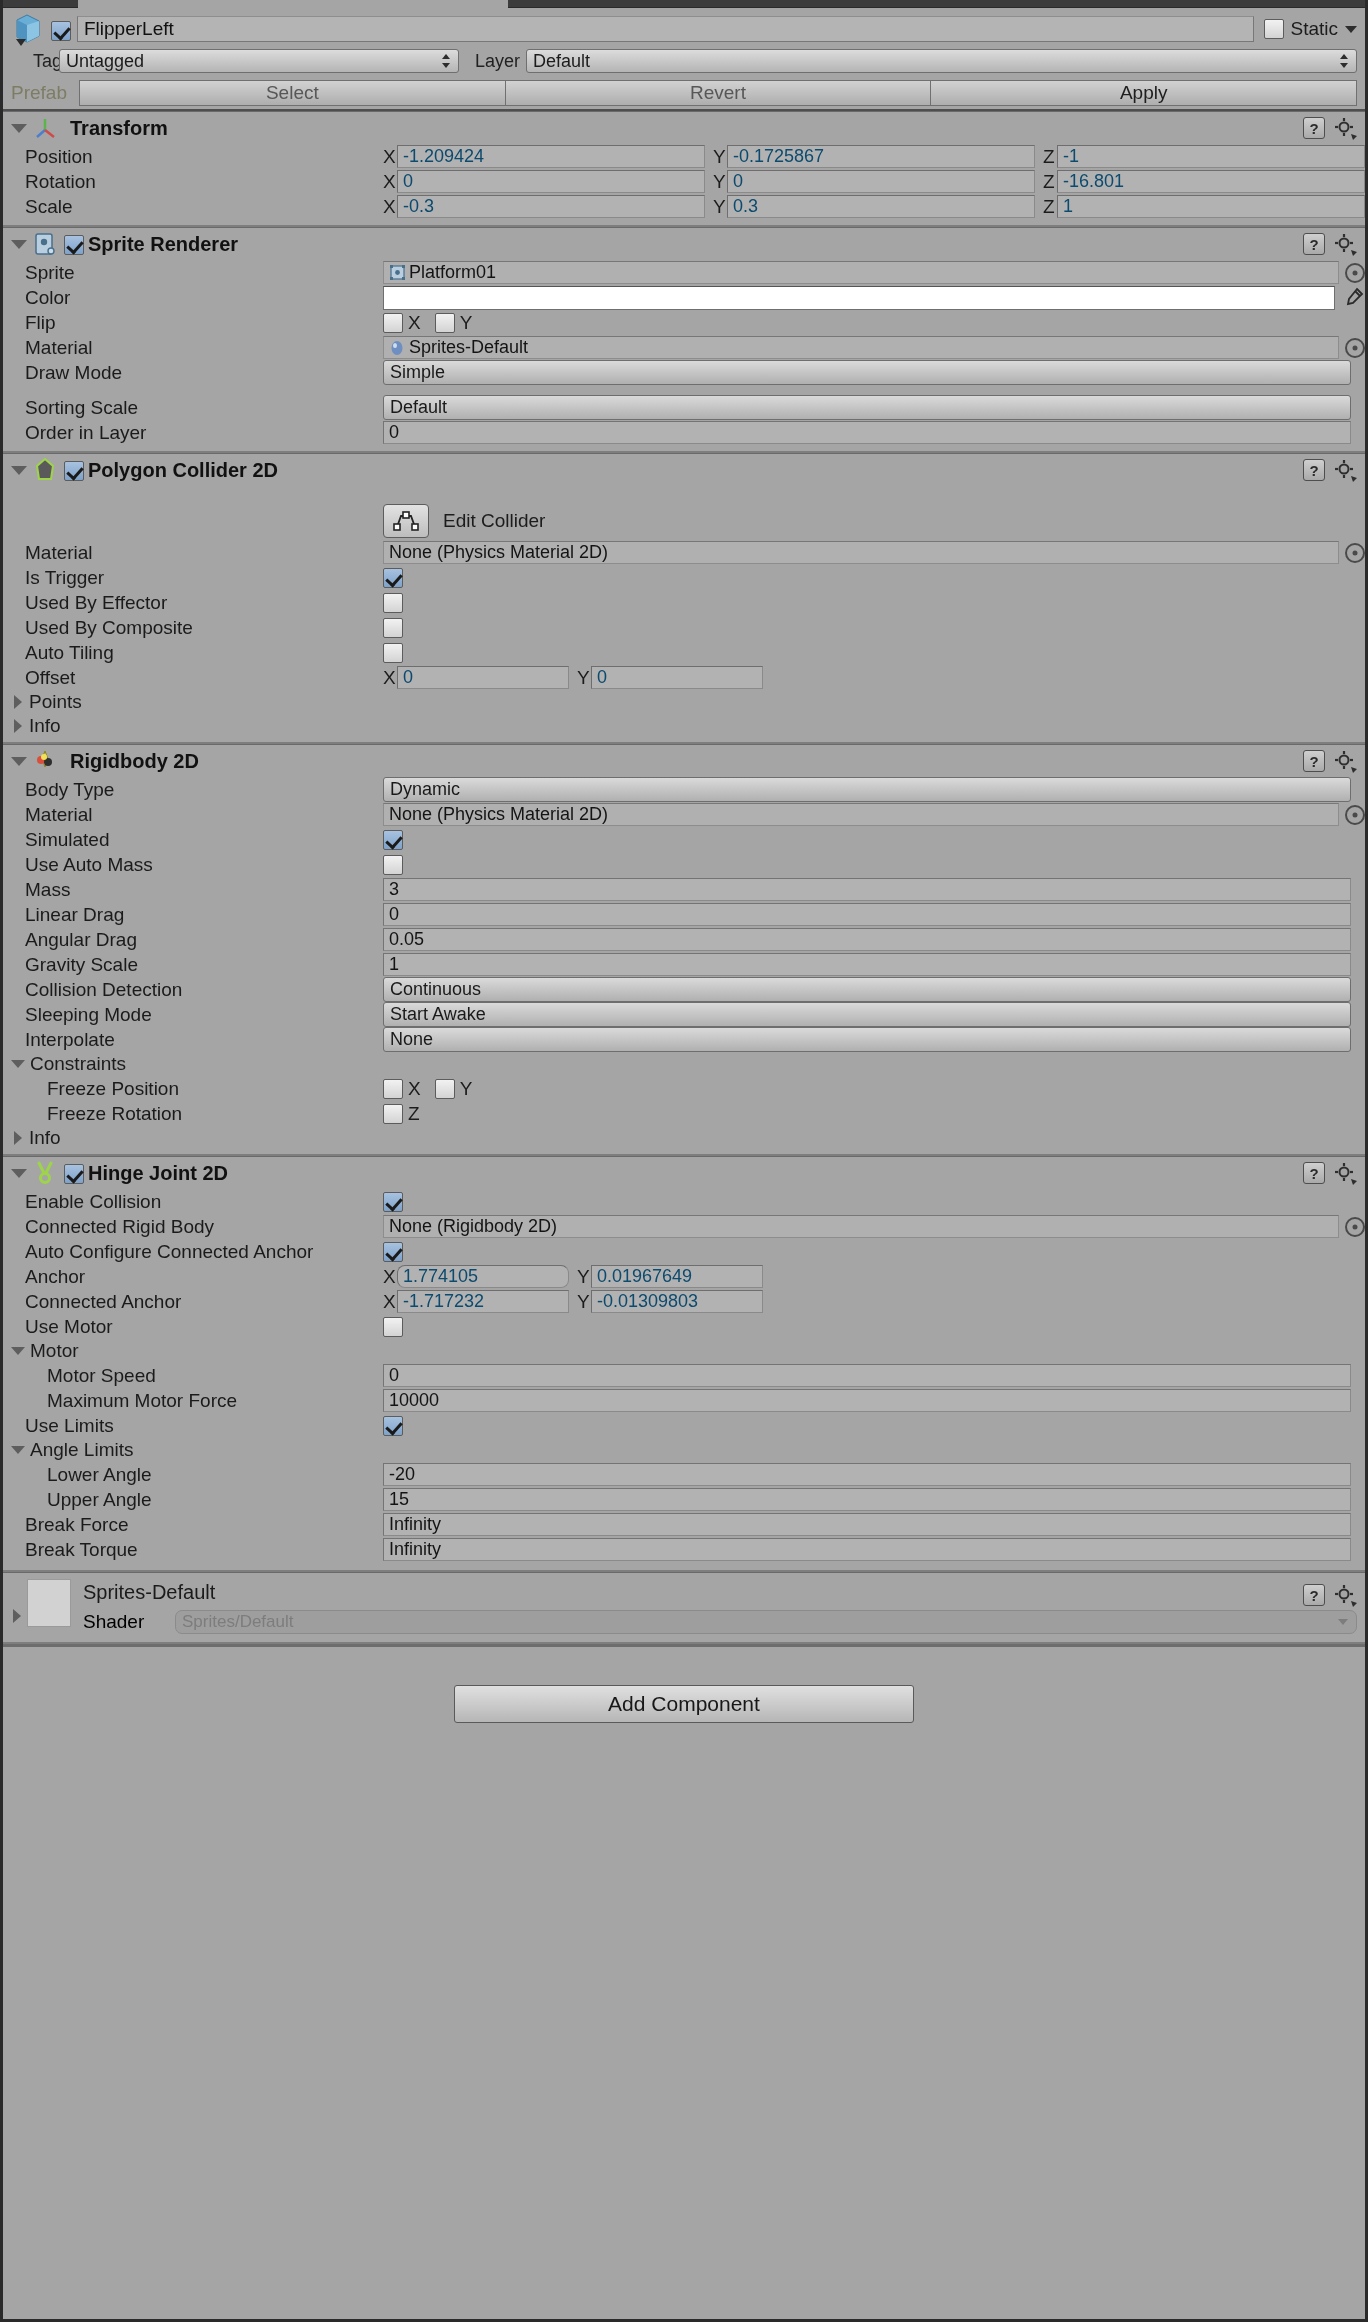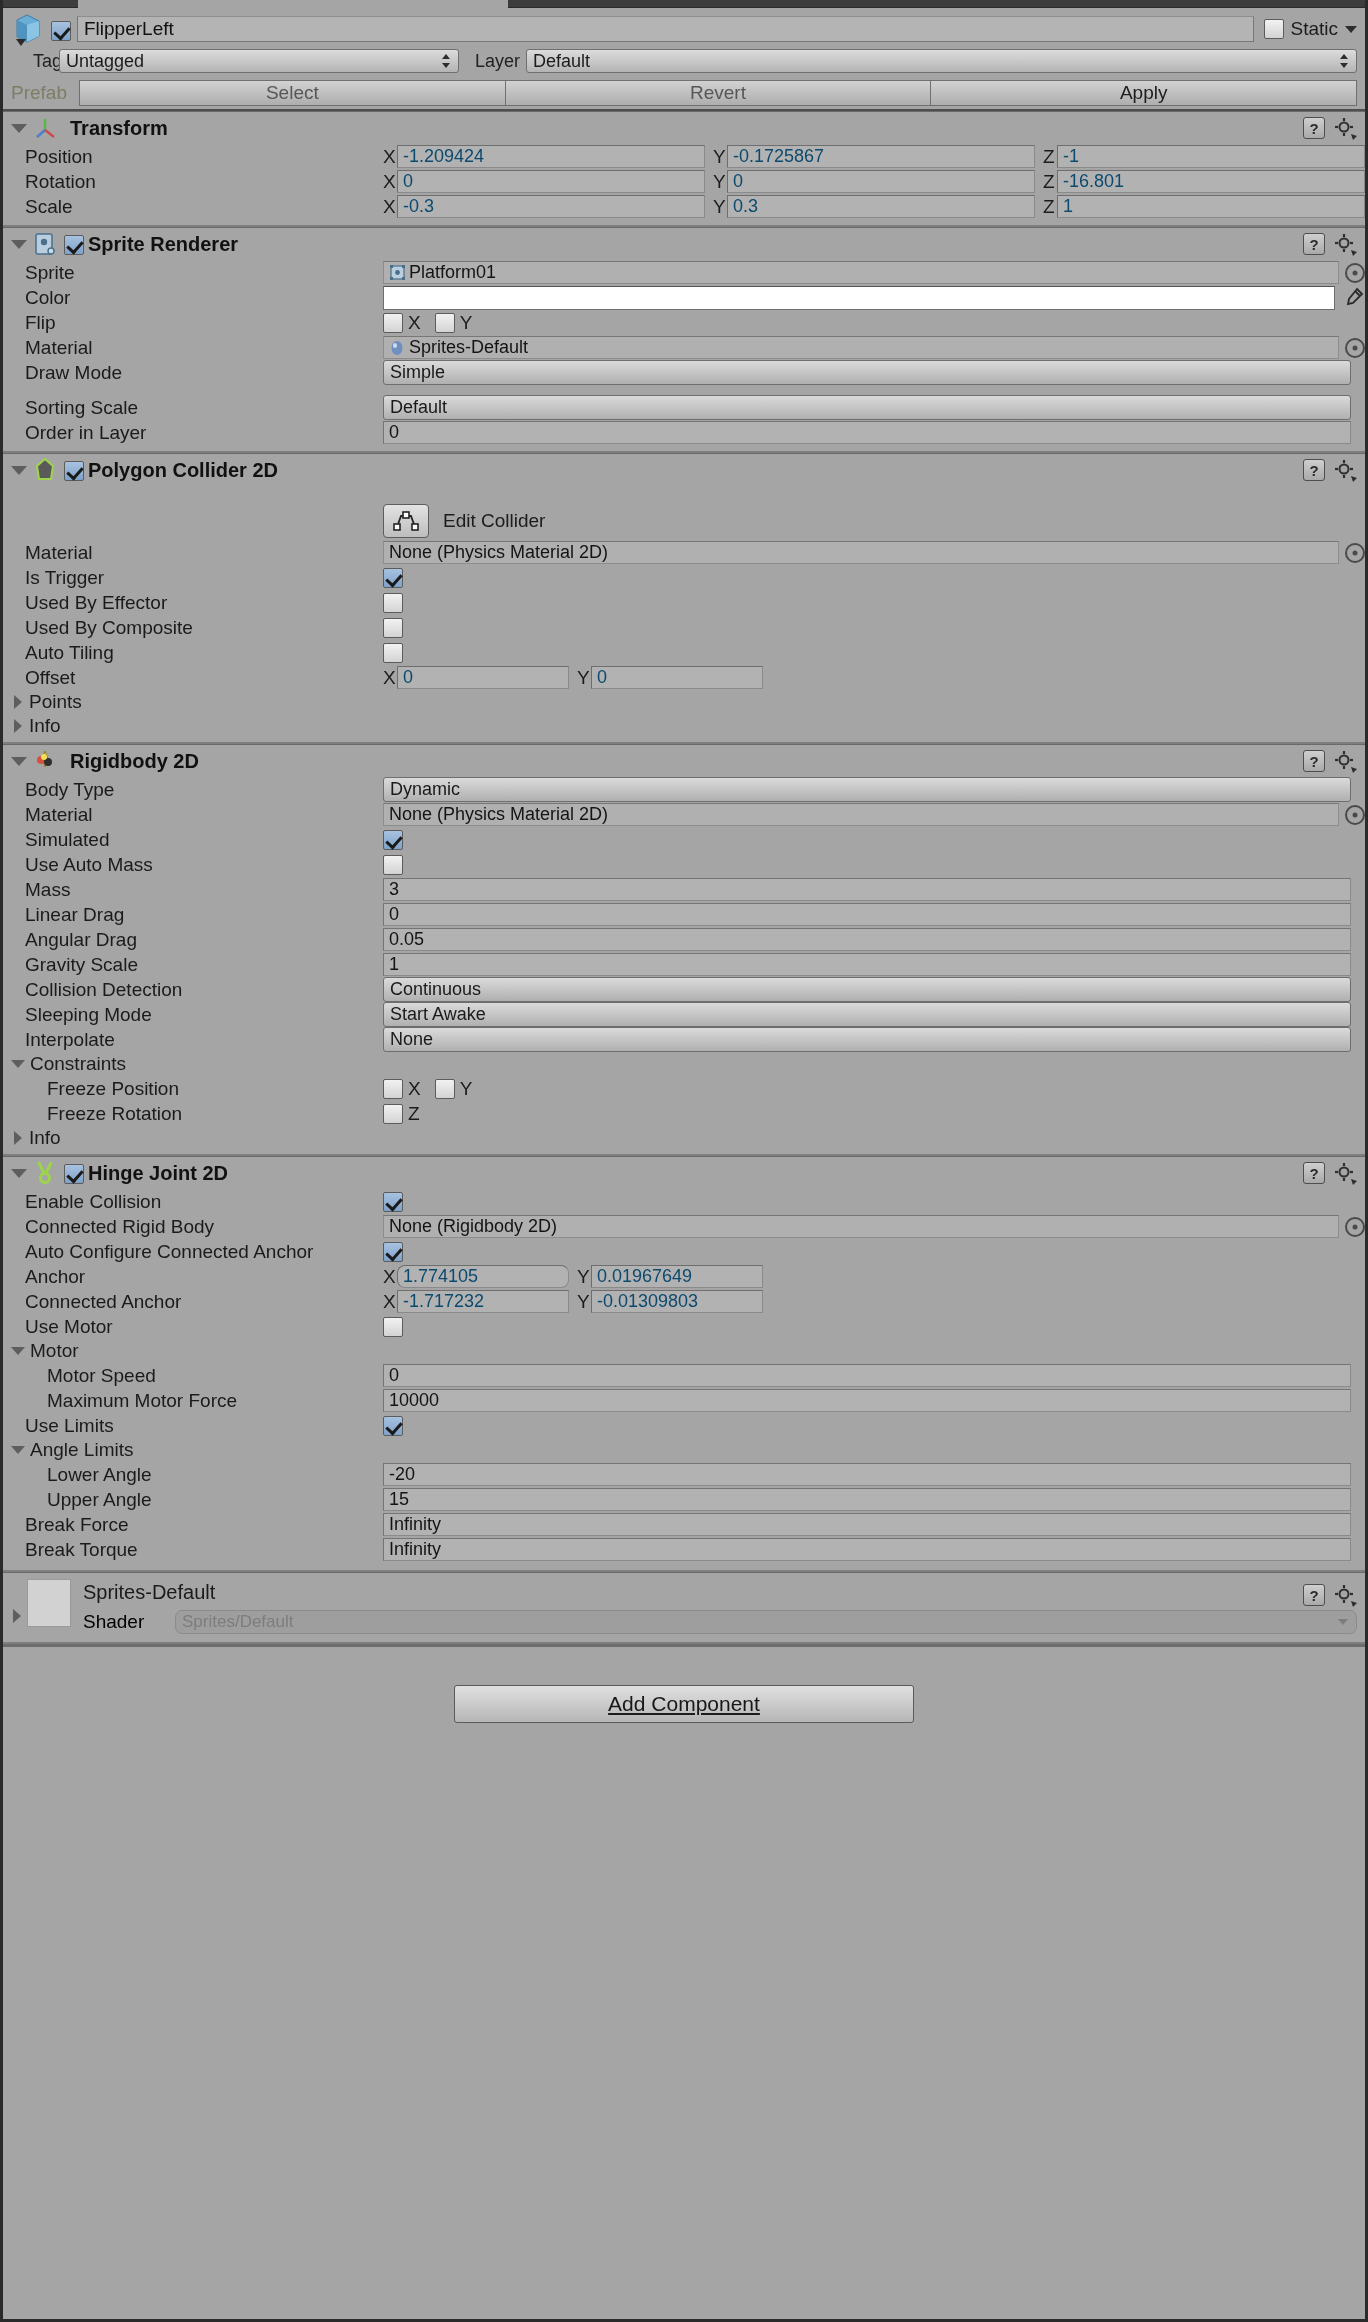--- a/index.html
+++ b/index.html
@@ -337,21 +337,20 @@
   .matfoot .right-icons {
     position: absolute; right: 8px; top: 10px;
     display: flex; align-items: center; gap: 8px;
   }
   .addcomp-area {
     flex: 1 1 auto;
     background: #a5a5a5;
     border-top: 3px solid #6d6d6d;
     display: flex; align-items: flex-start; justify-content: center;
     padding-top: 38px;
-    text-decoration: underline;
   }
   .addcomp {
     width: 460px; height: 38px;
     background: linear-gradient(#e0e0e0,#b6b6b6);
     border: 1px solid #5a5a5a;
     border-radius: 3px;
     display: flex; align-items: center; justify-content: center;
     font-size: 21px;
     color: #181818;
   }

